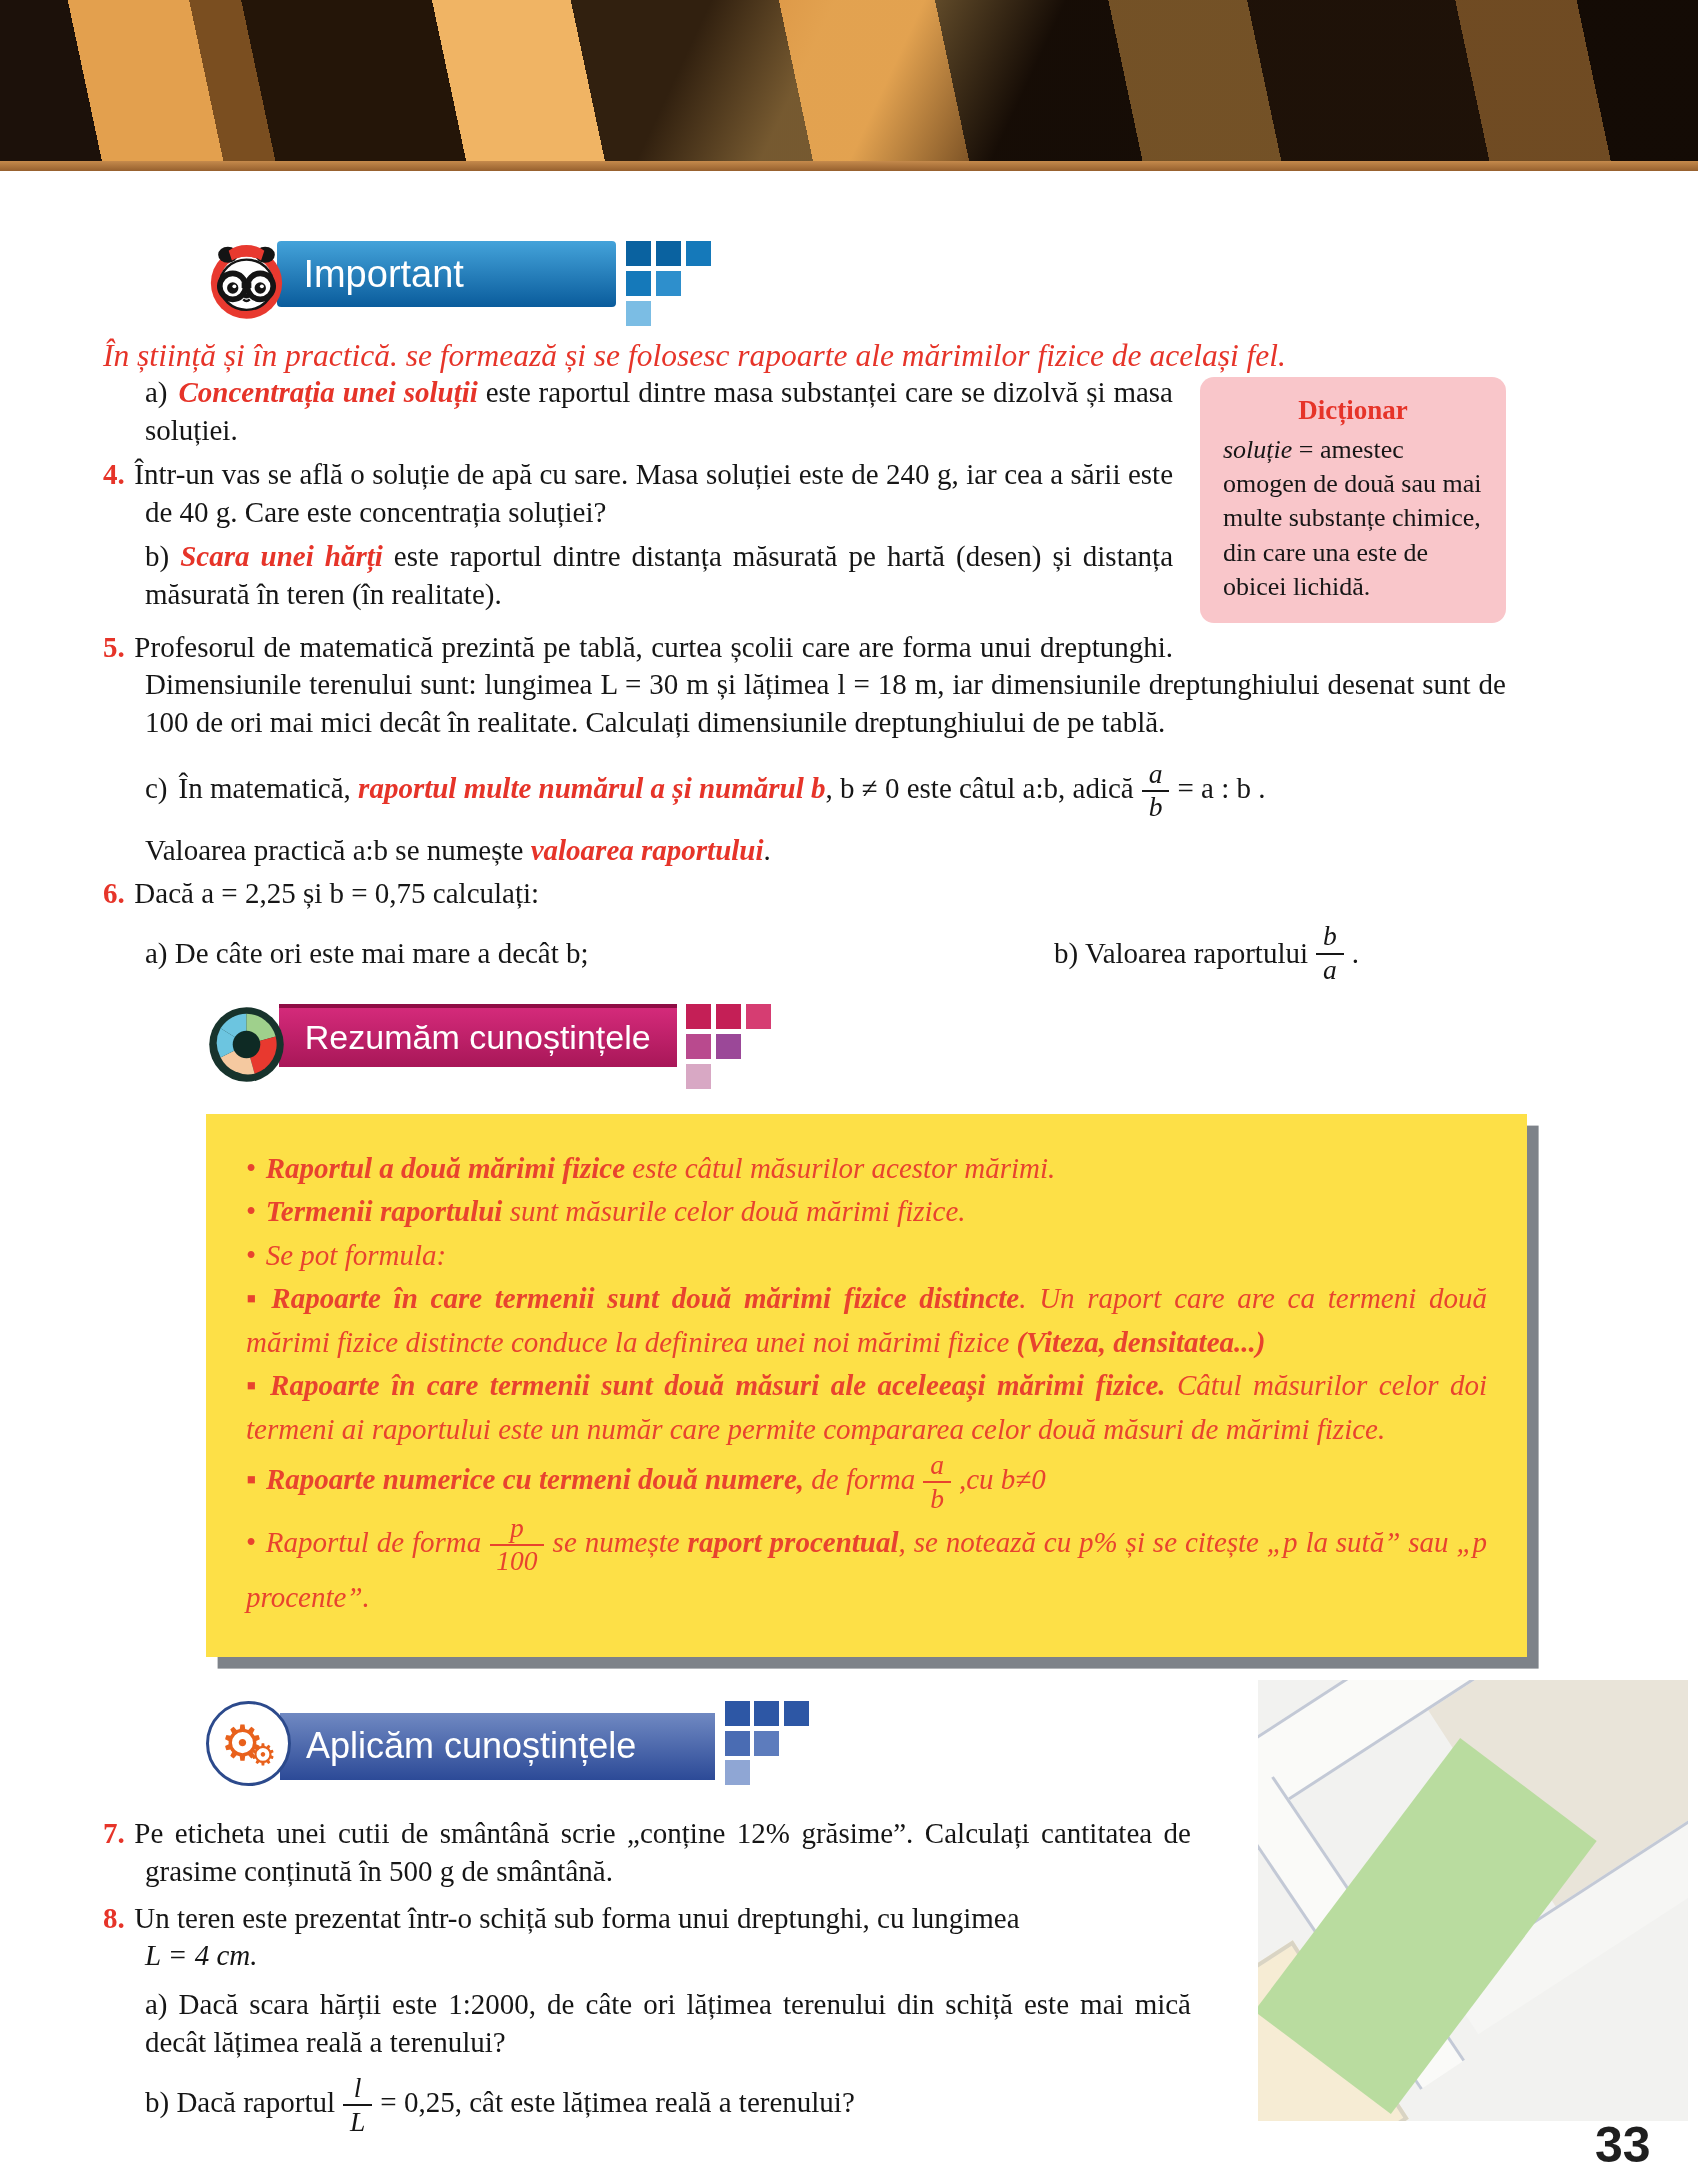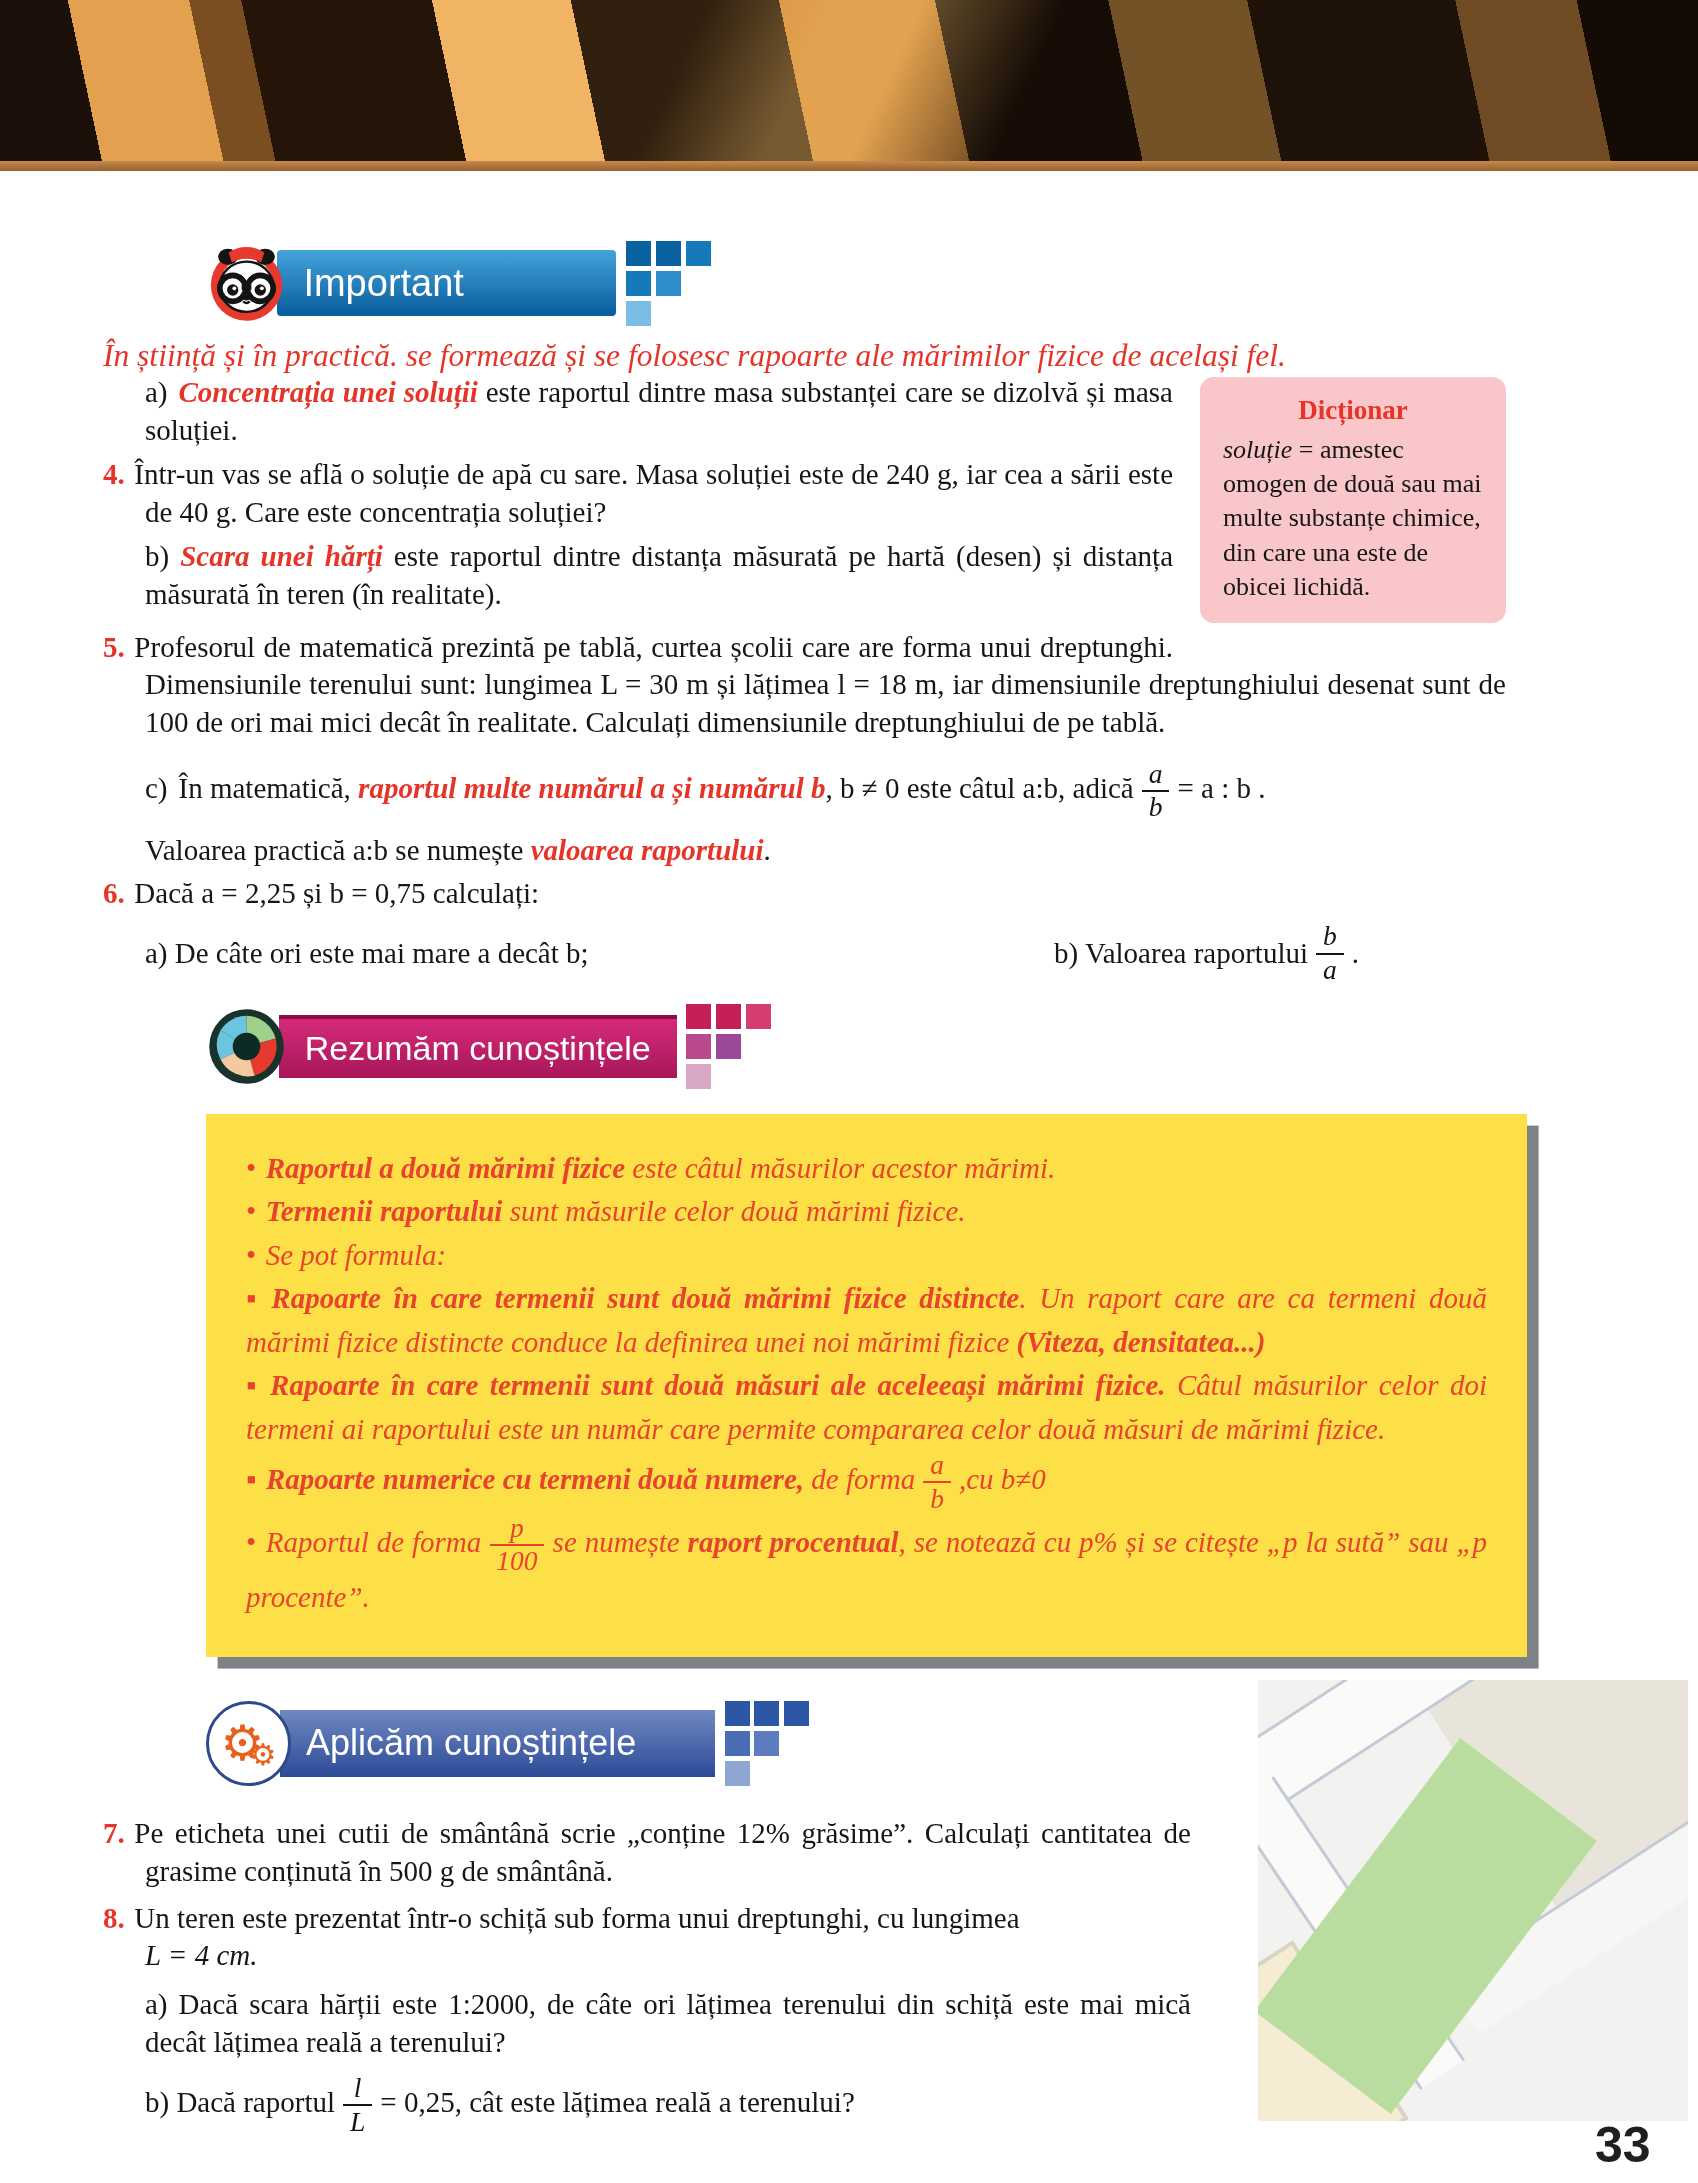--- a/index.html
+++ b/index.html
@@ -28,37 +28,37 @@
   .prob .num{color:#e63429;font-weight:bold;margin-left:-42px;margin-right:9.6px;}
   .marker{margin-right:11px;}
 
   
   .frac{display:inline-flex;flex-direction:column;align-items:center;vertical-align:middle;
         font-style:italic;line-height:1.05;margin:0 8.2px;font-size:0.95em;}
   .frac .fd{border-top:2.1px solid currentColor;padding:1.4px 6.8px 0;}
   .frac .fn{padding:0 6.8px 1.4px;}
 
   
-  .badge{display:flex;align-items:center;margin:0 0 0 103px;}
+  .badge{display:flex;margin:0 0 0 103px;}
   .badge .bar{color:#ffffff;font-family:"Liberation Sans",sans-serif;
        display:flex;align-items:center;padding:0 26px;white-space:nowrap;}
   .sq-grid{display:grid;grid-template-columns:repeat(3,25px);grid-auto-rows:25px;gap:4.8px;margin-left:9.6px;}
   .sq{width:25px;height:25px;}
 
   .badge-important .icon-wrap{width:81px;height:81px;margin-right:-9.6px;z-index:2;}
   .badge-important .bar{height:66px;font-size:38px;border-radius:4.1px;
        background:linear-gradient(#44a3da,#0a5c9c);min-width:287px;}
   .badge-rezumam .icon-wrap{width:81px;height:81px;margin-right:-8.2px;z-index:2;}
   .badge-rezumam .bar{height:59px;font-size:34px;
        background:linear-gradient(#d42a7a,#a81758);border-top:4.8px solid #8f0d45;}
   .badge-aplicam .icon-wrap{width:85px;height:85px;margin-right:-11px;z-index:2;
        background:#ffffff;border:3.4px solid #2c4a8c;border-radius:50%;
        display:flex;align-items:center;justify-content:center;box-sizing:border-box;}
   .badge-aplicam .bar{height:67px;font-size:36px;
-       background:linear-gradient(#7089c2,#2c4a97);min-width:383px;}
+       background:linear-gradient(#7089c2,#2c4a97);min-width:383px;margin-top:12px;}
   .gear-big{color:#e8611c;font-size:49px;line-height:1;font-family:"DejaVu Sans",sans-serif;}
   .gear-small{color:#e8611c;font-size:30px;line-height:1;margin-left:-15px;margin-top:23px;
        font-family:"DejaVu Sans",sans-serif;}
 
   
   .dict{float:right;width:306px;box-sizing:border-box;background:#f9c6ca;border-radius:14px;
         padding:16.4px 23px 19px;margin:2.7px 0 16.4px 27px;font-size:26px;line-height:1.32;}
   .dict .title{display:block;text-align:center;color:#e63429;font-weight:bold;font-size:27px;margin-bottom:4.1px;}
   .dict .term{font-style:italic;}
 

